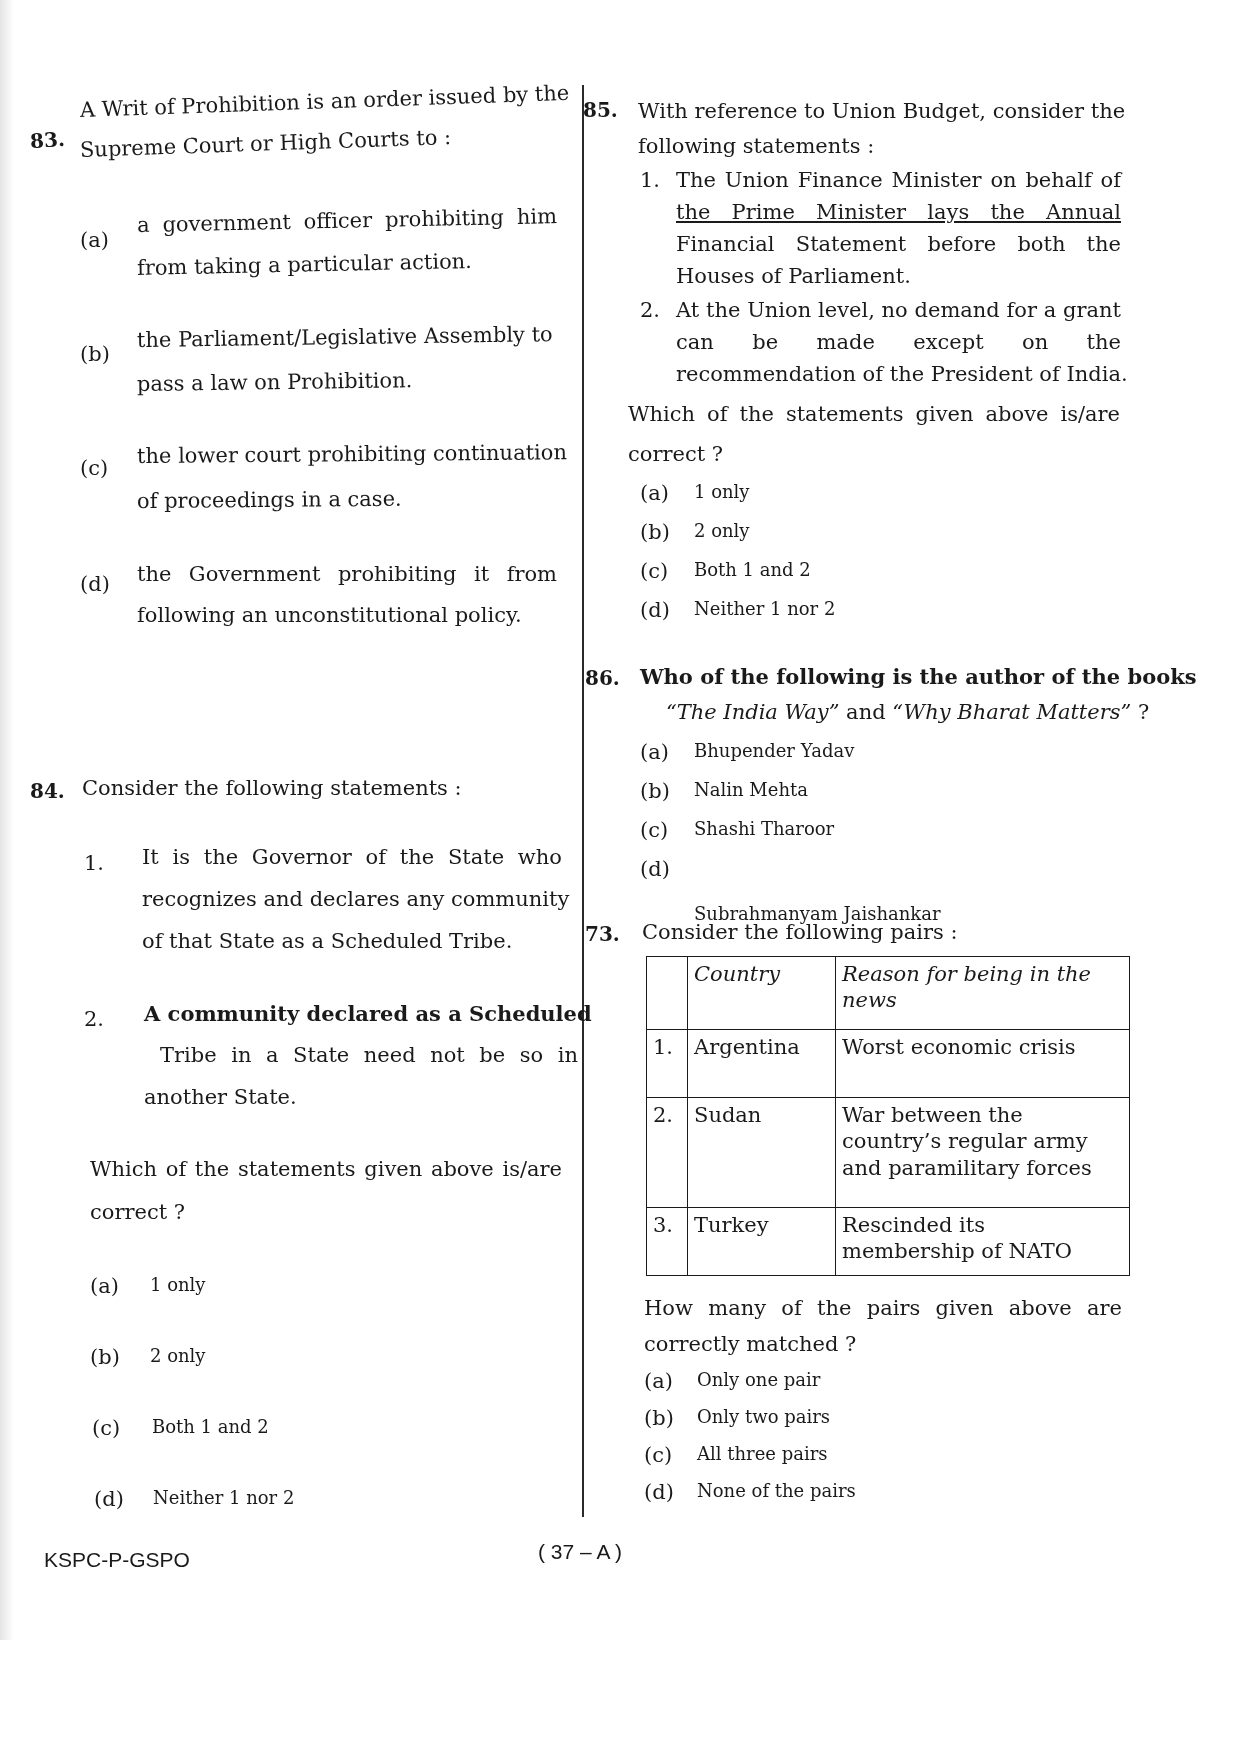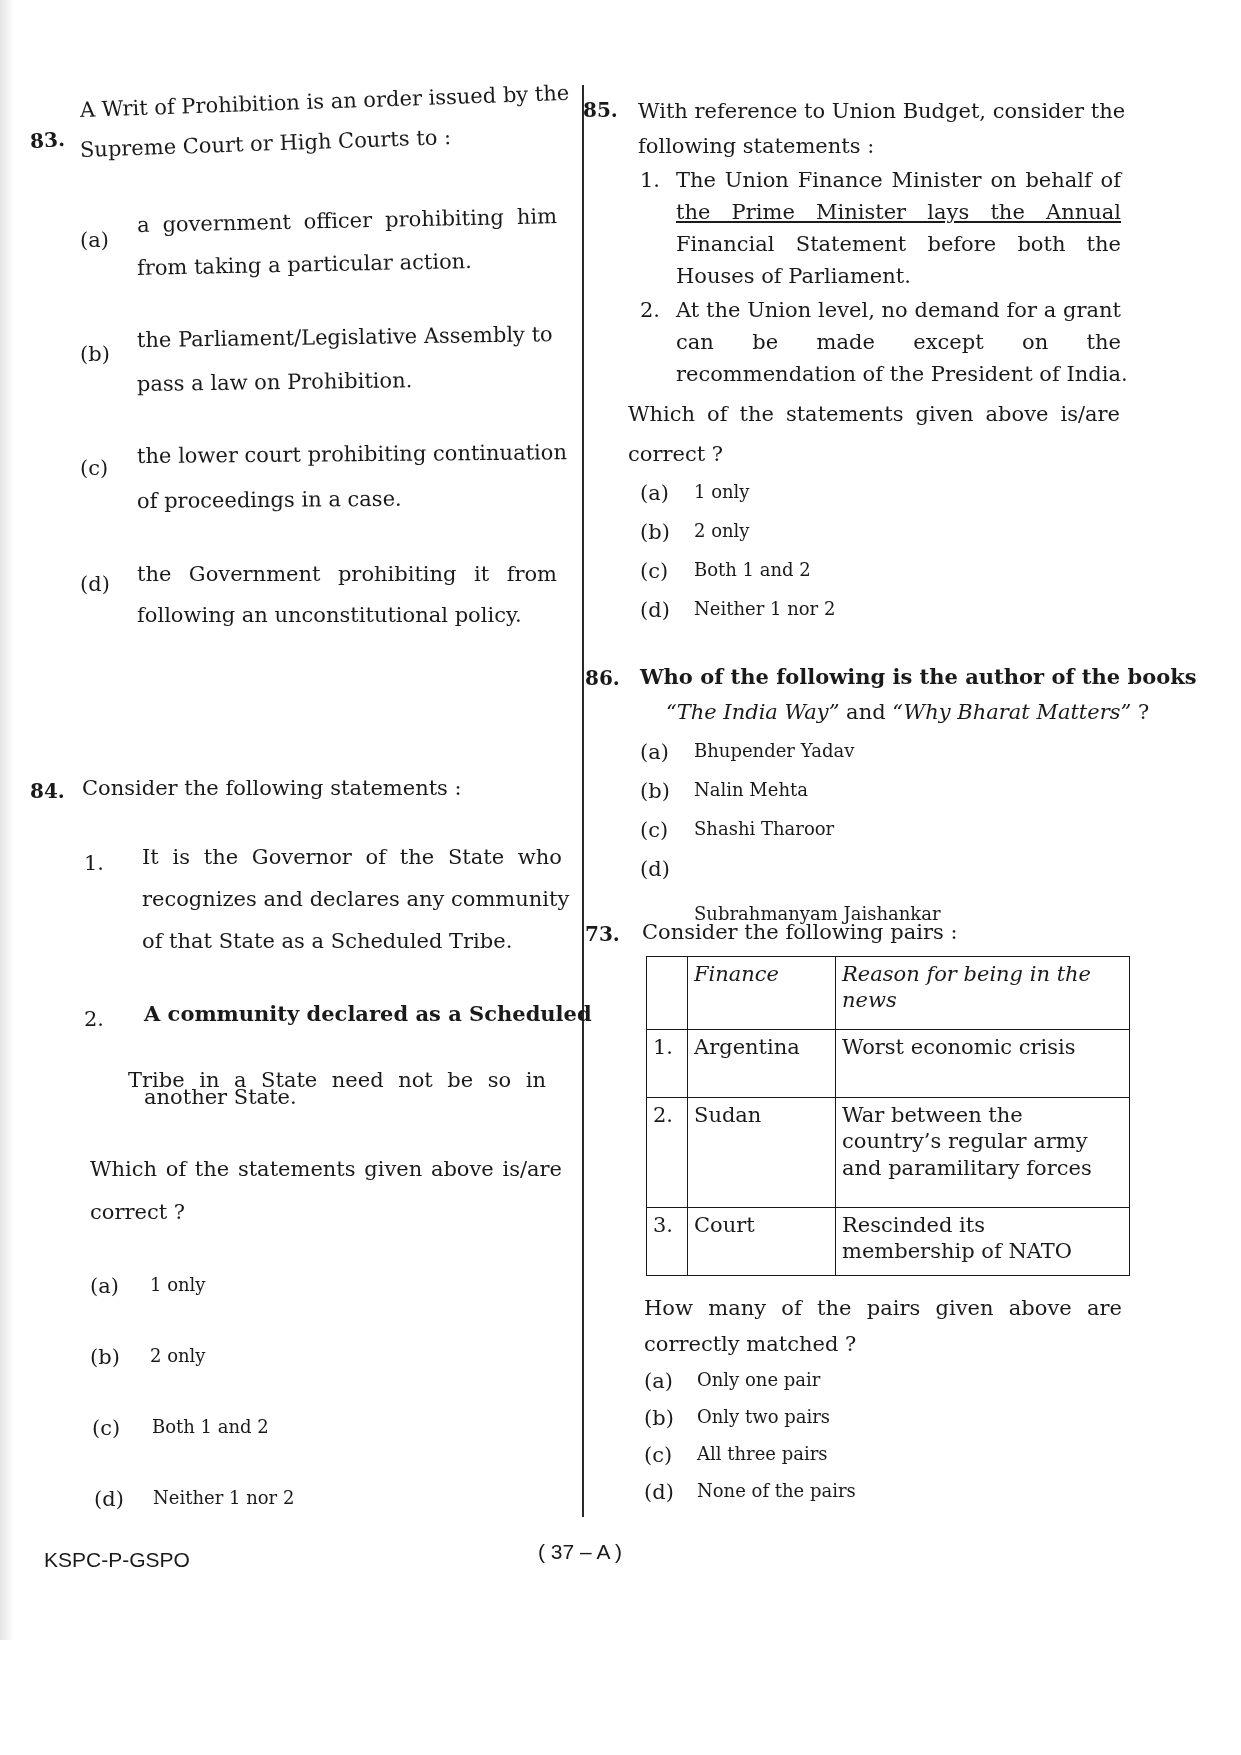--- a/index.html
+++ b/index.html
@@ -83,21 +83,21 @@
 
   <div>
     <span class="opt-label" style="left:84px; top:851px;">1.</span>
     <div class="ln just" style="left:142px; top:845px; width:420px;">It is the Governor of the State who</div>
     <div class="ln just" style="left:142px; top:887px; width:420px;">recognizes and declares any community</div>
     <div class="ln" style="left:142px; top:929px;">of that State as a Scheduled Tribe.</div>
   </div>
   <div>
     <span class="opt-label" style="left:84px; top:1007px;">2.</span>
     <div class="ln just" style="left:144px; top:1001px; width:418px;font-weight:bold;">A community declared as a Scheduled</div>
-    <div class="ln just" style="left:128px; top:1043px; width:418px;margin-top:25px;">Tribe in a State need not be so in</div>
+    <div class="ln just" style="left:160px; top:1043px; width:418px;">Tribe in a State need not be so in</div>
     <div class="ln" style="left:144px; top:1085px;">another State.</div>
   </div>
 
   <div class="ln just" style="left:90px; top:1157px; width:472px;">Which of the statements given above is/are</div>
   <div class="ln" style="left:90px; top:1200px;">correct ?</div>
 
   <div>
     <span class="opt-label" style="left:90px; top:1274px;">(a)</span>
     <span class="opt-text" style="left:150px; top:1274px;">1 only</span>
   </div>
@@ -179,36 +179,36 @@
 </div>
 
 <div>
   <span class="qnum" style="left:585px; top:922px;">73.</span>
   <div class="ln" style="left:642px; top:920px;">Consider the following pairs :</div>
 
   <table class="pairs-table">
     <tbody>
         <tr>
       <td class="c0" style="height:64px;"></td>
-      <td class="c1"><i>Finance</i></td>
+      <td class="c1"><i>Country</i></td>
       <td><i>Reason for being in the news</i></td>
     </tr>
     <tr style="height:68px;">
       <td class="c0">1.</td>
       <td class="c1">Argentina</td>
       <td>Worst economic crisis</td>
     </tr>
     <tr style="height:110px;">
       <td class="c0">2.</td>
       <td class="c1">Sudan</td>
       <td>War between the country’s regular army and paramilitary forces</td>
     </tr>
     <tr style="height:68px;">
       <td class="c0">3.</td>
-      <td class="c1">Court</td>
+      <td class="c1">Turkey</td>
       <td>Rescinded its membership of NATO</td>
     </tr>
   </tbody>
     </table>
 
   <div class="ln just" style="left:644px; top:1296px; width:478px;">How many of the pairs given above are</div>
   <div class="ln" style="left:644px; top:1332px;">correctly matched ?</div>
 
   <div>
     <span class="opt-label" style="left:644px; top:1369px;">(a)</span>

